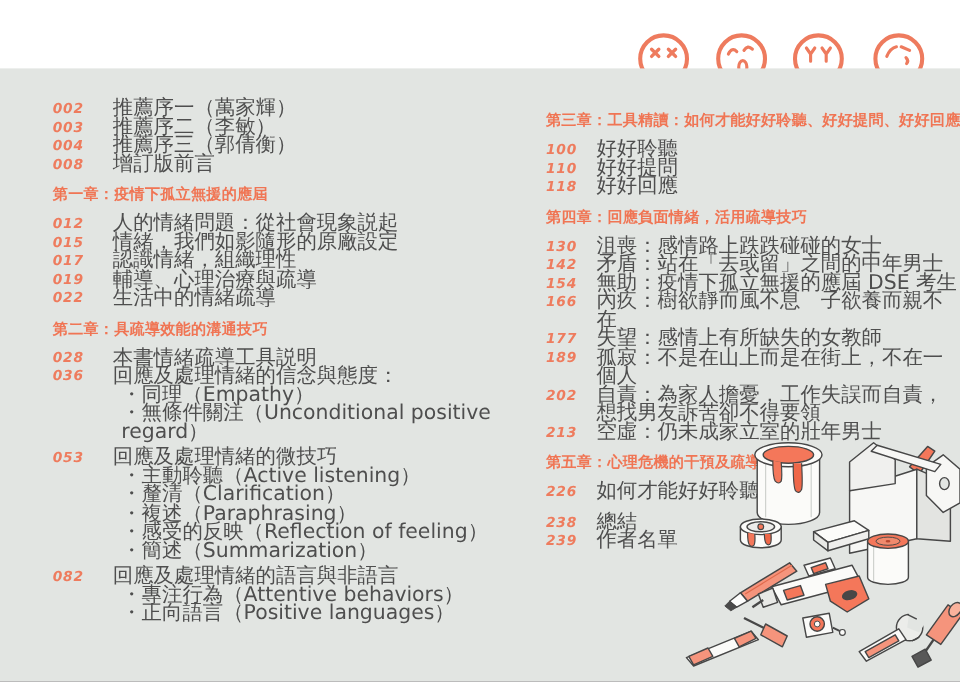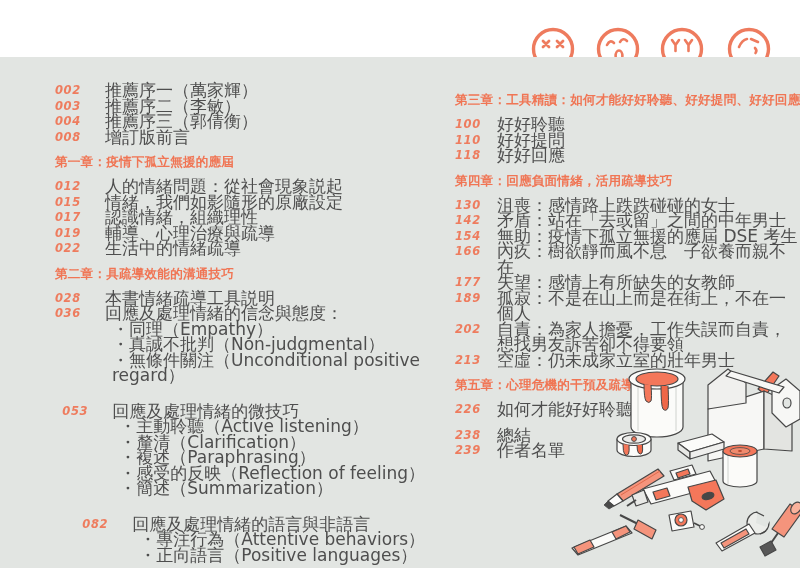--- a/index.html
+++ b/index.html
@@ -1,28 +1,28 @@
 <!DOCTYPE html>
 <html><head>
 <meta charset="utf-8">
 <style>
   html,body{margin:0;padding:0;background:#888;}
   .page{position:relative;width:800px;height:568px;background:#ffffff;overflow:hidden;
         font-family:"DejaVu Sans","Liberation Sans",sans-serif;}
   .face-icon{position:absolute;top:26px;z-index:0;}
   .panel{position:absolute;top:57px;left:0;right:0;bottom:0;background:#e2e5e2;z-index:1;}
   .col{position:absolute;top:26px;}
-  #toc-left{left:55px;width:370px;}
+  #toc-left{left:44px;width:370px;}
   #toc-right{left:455px;width:345px;}
   .chapter-heading{color:#f07554;font-weight:bold;font-size:12.6px;line-height:16px;
                    margin:9px 0 9px;white-space:nowrap;letter-spacing:.2px;}
   .group{margin:0;}
   .group-gap{margin-top:10px;}
   .row{display:flex;align-items:flex-start;}
-  .row.gap-top{margin-top:20px;justify-content:flex-end;}
+  .row.gap-top{margin-top:6px;}
   .num{flex:none;width:50px;color:#ee7c5e;font-style:italic;font-weight:bold;
        font-size:11.5px;line-height:15.5px;letter-spacing:.6px;}
   #toc-right .num{width:42px;}
   .tt{color:#4e4e4e;font-size:17px;line-height:15.5px;}
   .bullet{padding-left:7px;}
   .tools{position:absolute;left:520px;top:286px;width:280px;height:225px;}
 </style>
 </head>
 <body>
 
@@ -127,21 +127,20 @@
             <span class="num">028</span>
             <div class="tt">
               <div>本書情緒疏導工具説明</div>
             </div>
           </div>
           <div class="row">
             <span class="num">036</span>
             <div class="tt">
               <div>回應及處理情緒的信念與態度：</div>
               <div class="bullet">・同理（Empathy）</div>
-              <div class="bullet">・真誠不批判（Non-judgmental）</div>
               <div class="bullet">・無條件關注（Unconditional positive regard）</div>
             </div>
           </div>
           <div class="row gap-top">
             <span class="num">053</span>
             <div class="tt">
               <div>回應及處理情緒的微技巧</div>
               <div class="bullet">・主動聆聽（Active listening）</div>
               <div class="bullet">・釐清（Clarification）</div>
               <div class="bullet">・複述（Paraphrasing）</div>

